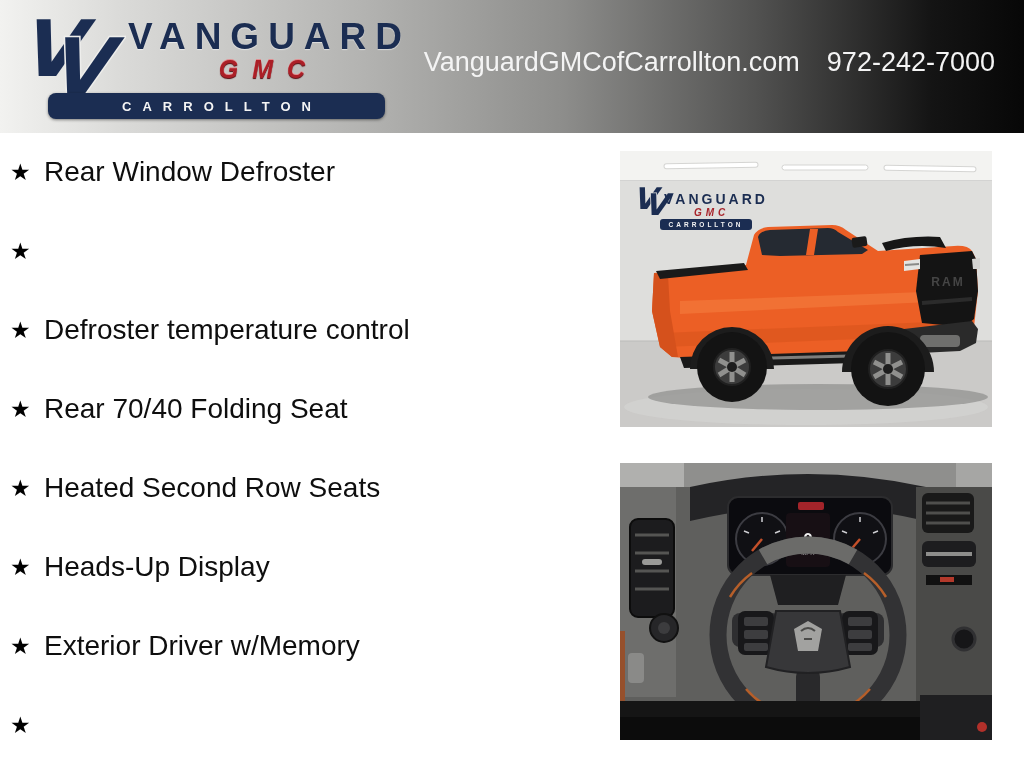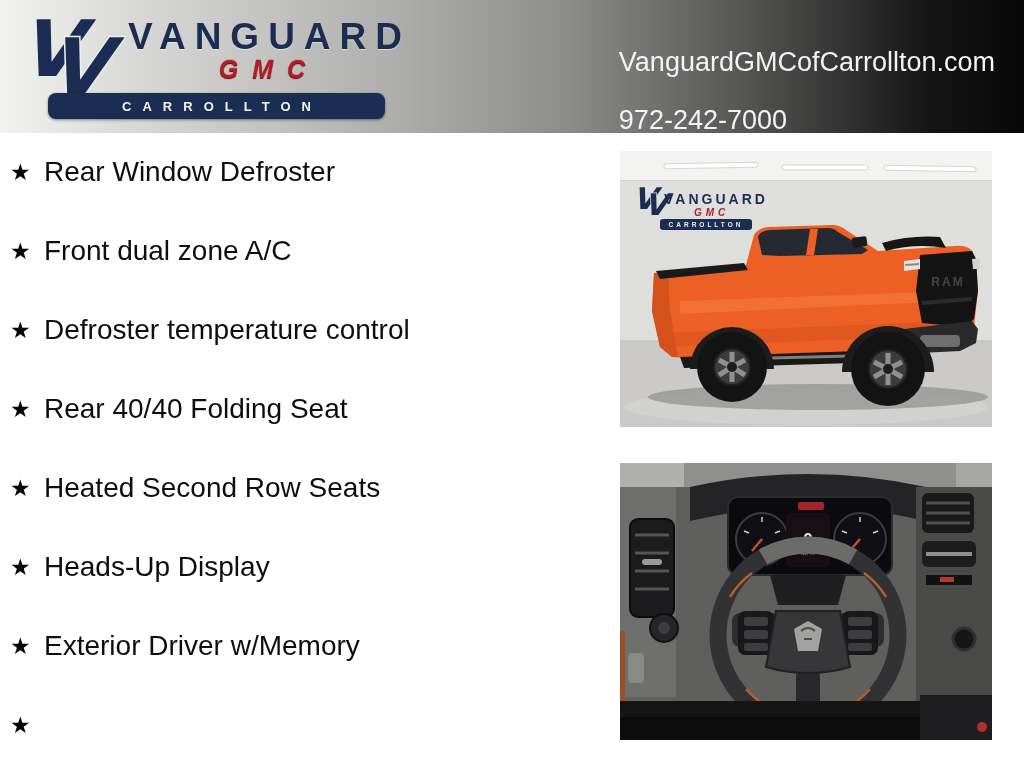--- a/index.html
+++ b/index.html
@@ -16,21 +16,21 @@
               text-shadow:0 1px 1px rgba(255,255,255,.55);}
   .logo-make{position:absolute;left:140px;top:51px;width:200px;text-align:center;
              font-size:25px;font-weight:bold;font-style:italic;letter-spacing:14px;
              color:#ab1f27;text-indent:14px;
              text-shadow:0 -1px 0 #e08d90,0 1px 1px #550a0e,0 0 2px rgba(255,255,255,.4);}
   .logo-city-bar{position:absolute;left:26px;top:89px;width:337px;height:26px;background:#1b2d52;
                  border-radius:8px;display:flex;align-items:center;justify-content:center;
                  box-shadow:0 1px 3px rgba(0,0,0,.45);}
   .logo-city{font-size:13px;font-weight:bold;letter-spacing:11px;color:#f4f4f4;margin-right:-11px;}
   .contact{position:absolute;right:29px;top:47px;display:flex;gap:27px;
-           font-size:27px;color:#f4f4f4;white-space:nowrap;flex-direction:column;}
+           font-size:27px;color:#f4f4f4;white-space:nowrap;}
 
   
   .features{position:absolute;left:10px;top:158px;margin:0;padding:0;list-style:none;}
   .feature{display:flex;align-items:center;height:28px;margin-bottom:51px;
            font-size:28px;color:#0e0e0e;white-space:nowrap;}
   .feature .star{width:34px;font-size:23px;color:#000;flex:0 0 34px;}
 
   
   .photo{position:absolute;left:620px;width:372px;}
   .photo-ext{top:151px;height:276px;}
@@ -62,29 +62,28 @@
     </div>
   </div>
 
   <ul class="features">
     <li class="feature">
       <span class="star">★</span>
       <span>Rear Window Defroster</span>
       </li>
     <li class="feature">
       <span class="star">★</span>
-      <span>Front dual zone A/C</span>
       </li>
     <li class="feature">
       <span class="star">★</span>
       <span>Defroster temperature control</span>
       </li>
     <li class="feature">
       <span class="star">★</span>
-      <span>Rear 40/40 Folding Seat</span>
+      <span>Rear 70/40 Folding Seat</span>
       </li>
     <li class="feature">
       <span class="star">★</span>
       <span>Heated Second Row Seats</span>
       </li>
     <li class="feature">
       <span class="star">★</span>
       <span>Heads-Up Display</span>
       </li>
     <li class="feature">

